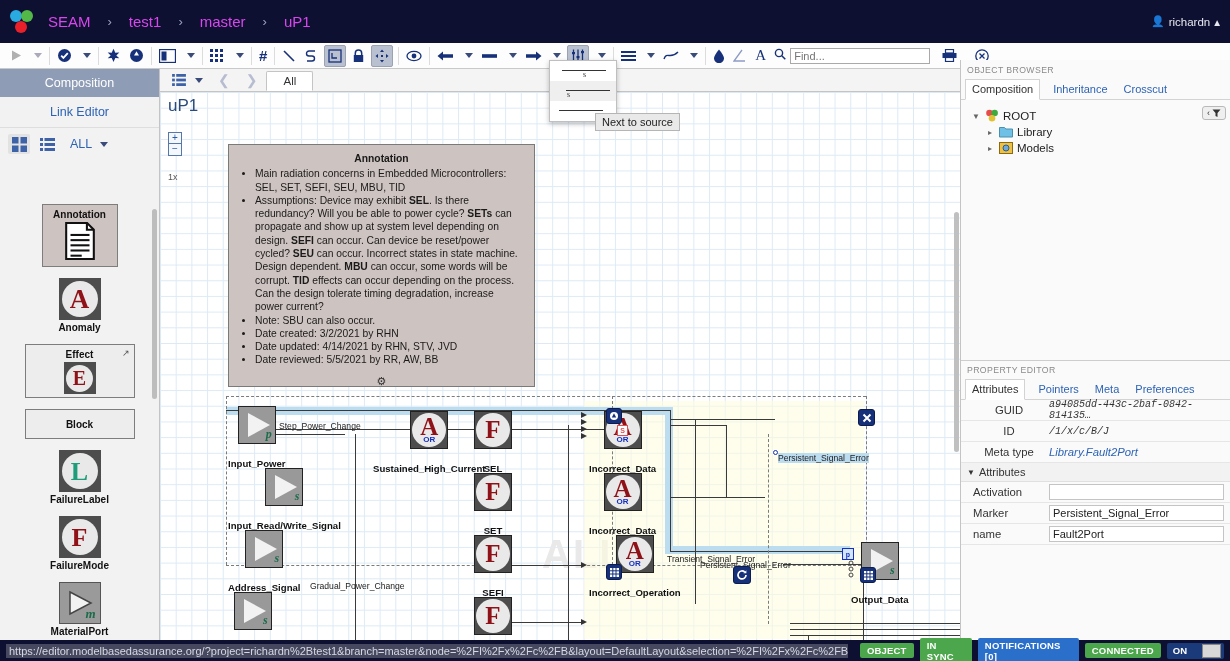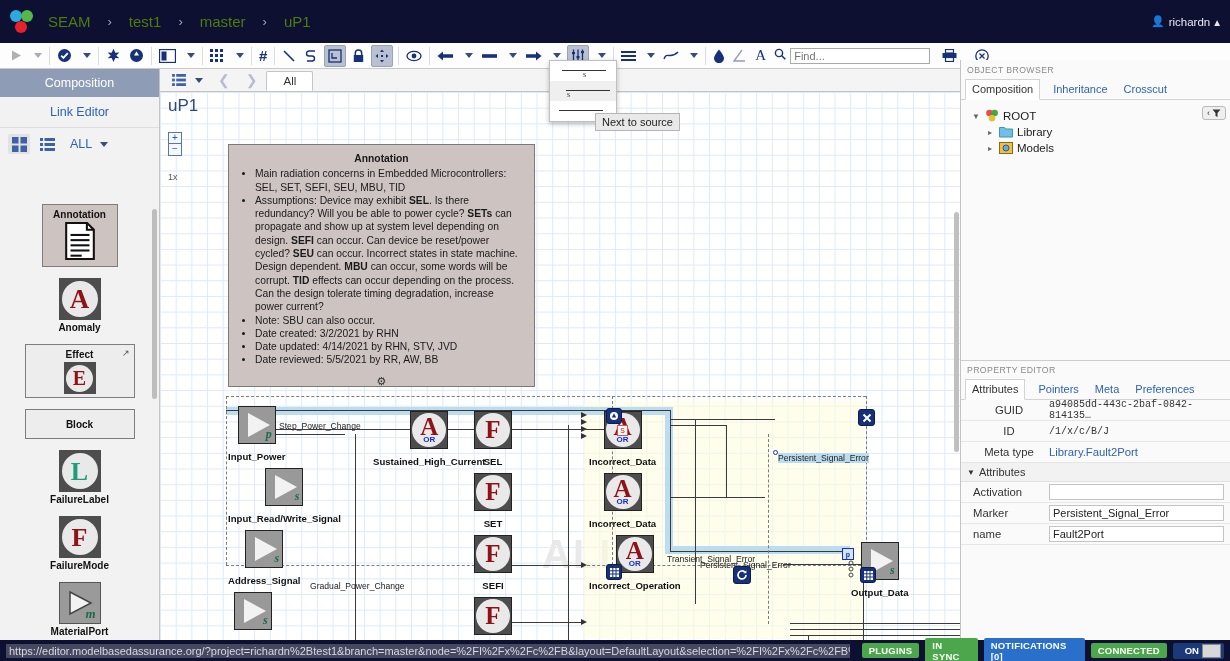--- a/index.html
+++ b/index.html
@@ -19,21 +19,21 @@
     background: #0d1030;
     display: flex; align-items: center;
     padding: 0 10px;
     color: #fff;
   }
   .logo { width: 26px; height: 26px; position: relative; margin-right: 8px; flex: none; }
   .logo i { position: absolute; width: 12px; height: 12px; border-radius: 50%; display:block; }
   .logo .c1 { background:#29abe2; left:0; top:1px; }
   .logo .c2 { background:#52b848; left:11px; top:1px; }
   .logo .c3 { background:#e8202a; left:5px; top:12px; }
-  .crumb { font-size: 15px; color: #4d7c0f; padding: 0 4px; white-space: nowrap; }
+  .crumb { font-size: 15px; color: #d946ef; padding: 0 4px; white-space: nowrap; }
   .crumb-sep { color:#9aa0bb; font-size:13px; padding: 0 13px; }
   .spacer { flex: 1 1 auto; }
   .user { font-size: 11.5px; color:#e7e8f0; display:flex; align-items:center; gap:4px; }
   .user .pic { font-size: 11px; }
 
   
   .toolbar {
     position: absolute; top: 43px; left: 0; width: 1230px; height: 26px;
     background: #fdfdfd;
     border-bottom: 1px solid #c9c9c9;
@@ -128,21 +128,21 @@
 
   
   .node { position:absolute; display:flex; flex-direction:column; align-items:center; }
   .nbox { width:38px;height:38px; border:1px solid #222; background:#4d4d4d;
           display:flex;align-items:center;justify-content:center; position:relative; }
   .nbox.port { background:#999; }
   .ncircle { width:34px;height:34px; border-radius:50%; background:#e9e9e9;
              display:flex;align-items:center;justify-content:center; flex-direction:column; }
   .nletter { font-family:"Liberation Serif", serif; font-size:25px; font-weight:bold; color:#8f1218; line-height:22px; }
   .nor { font-size:8px; font-weight:bold; color:#1530c0; margin-top:-3px; }
-  .nlabel { font-size:9.6px; font-weight:bold; color:#111; margin-top:7px; white-space:nowrap; }
+  .nlabel { font-size:9.6px; font-weight:bold; color:#111; margin-top:14px; white-space:nowrap; }
   .tri { width:0;height:0;border-left:22px solid #f2f2f2;border-top:12px solid transparent;border-bottom:12px solid transparent; margin-left:4px;}
   .portglyph { position:absolute; right:3px; bottom:1px; font-family:"Liberation Serif",serif; font-style:italic;
                font-weight:bold; font-size:12px; color:#1c6b4a; }
   .badge { position:absolute; background:#16307a; border:1px solid #0b1c4d; border-radius:3px;
            color:#fff; display:flex; align-items:center; justify-content:center; }
 
   .edge { position:absolute; background:#3a3a3a; }
   .hline { height:1px; }
   .vline { width:1px; }
   .dashv { position:absolute; width:0; border-left:1px dashed #7b7b7b; }
@@ -185,41 +185,41 @@
   .tree { padding:8px 6px; font-size:11.5px; color:#222; position:relative; }
   .trow { display:flex; align-items:center; gap:4px; height:16px; }
   .tarrow { color:#666; font-size:8px; width:10px; text-align:center; }
   .filterbtn {
     position:absolute; right:4px; top:6px; background:#efefef; border:1px solid #b9b9b9;
     border-radius:3px; font-size:9px; color:#333; padding:1px 4px; display:flex; gap:2px; align-items:center;
   }
   .rp-divider { position:absolute; left:0; right:0; height:1px; background:#cdcdcd; }
   .proprow { display:flex; align-items:center; height:21px; border-bottom:1px solid #e6e6e6; font-size:11.3px; }
   .proprow .k { width:88px; padding-left:8px; color:#333;text-align:center; }
-  .proprow .v { flex:1; color:#333; }
+  .proprow .v { flex:1; color:#333;font-style:italic; }
   .proprow .v.mono { font-family:"Liberation Mono", monospace; font-size:10px; }
   .proprow .v.link { color:#2d63b5; }
   .attrhdr { display:flex; align-items:center; gap:4px; height:19px; font-size:11px; color:#333; padding-left:6px; background:#f2f2f2; border-bottom:1px solid #e0e0e0;}
   .inputrow { display:flex; align-items:center; height:21px; border-bottom:1px solid #e6e6e6; font-size:11.3px; }
   .inputrow .k { width:88px; padding-left:12px; color:#333; }
   .inputrow .v { flex:1; margin-right:6px; }
   .tinput { width:100%; height:16px; border:1px solid #c4c4c4; background:#fff; font-size:11px; padding:0 3px; color:#222;
             font-family:"Liberation Sans", sans-serif; }
 
   
   .statusbar {
     position:absolute; bottom:0; left:0; width:1230px; height:21px;
     background:#0d1030; display:flex; align-items:center; padding:0 6px; gap:6px;
   }
   .url { color:#d7d8e2; font-size:11px; background:#45485e; padding:1px 3px; white-space:nowrap; overflow:hidden; }
   .pill { font-size:9.5px; font-weight:bold; color:#fff; padding:2px 7px; border-radius:2px; letter-spacing:.2px; }
   .pill.green { background:#4ca64c; }
   .pill.blue { background:#2a6fc9; }
   .togglebox { width:19px;height:14px;background:#d8d8d8;border:1px solid #888; display:inline-block; }
-  .togglewrap { display:flex; align-items:center; gap:3px; background:#1b3a7a; padding:1px 3px 1px 12px; border-radius:2px; }
+  .togglewrap { display:flex; align-items:center; gap:15px; background:#1b3a7a; padding:1px 3px 1px 6px; border-radius:2px; }
 </style>
 </head>
 <body>
 
 <div id="app">
 
   <div class="titlebar">
     <div class="logo">
       <i class="c1"></i>
         <i class="c2"></i>
@@ -925,21 +925,21 @@
       <div class="inputrow">
         <div class="k">name</div>
         <div class="v"><input class="tinput" value="Fault2Port" style=""></div>
       </div>
     </div>
   </div>
 
   <div class="statusbar">
     <div class="url">https://editor.modelbasedassurance.org/?project=richardn%2Btest1&amp;branch=master&amp;node=%2FI%2Fx%2Fc%2FB&amp;layout=DefaultLayout&amp;selection=%2FI%2Fx%2Fc%2FB%2FJ#</div>
     <div class="spacer"></div>
-    <div class="pill green">PLUGINS</div>
+    <div class="pill green">OBJECT</div>
     <div class="pill green">IN SYNC</div>
     <div class="pill blue">NOTIFICATIONS [0]</div>
     <div class="pill green">CONNECTED</div>
     <div class="togglewrap">
       <span style="font-size:9.5px;font-weight:bold;color:#fff;">ON</span>
       <span class="togglebox"></span>
     </div>
   </div>
 
 </div>

